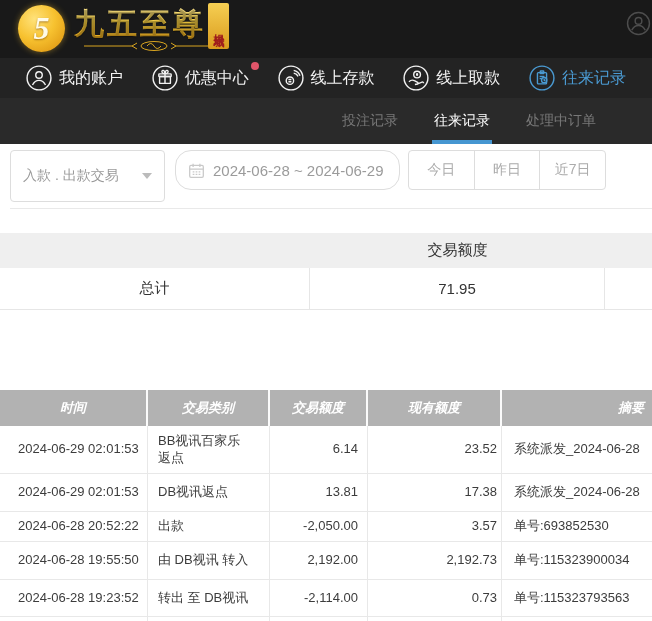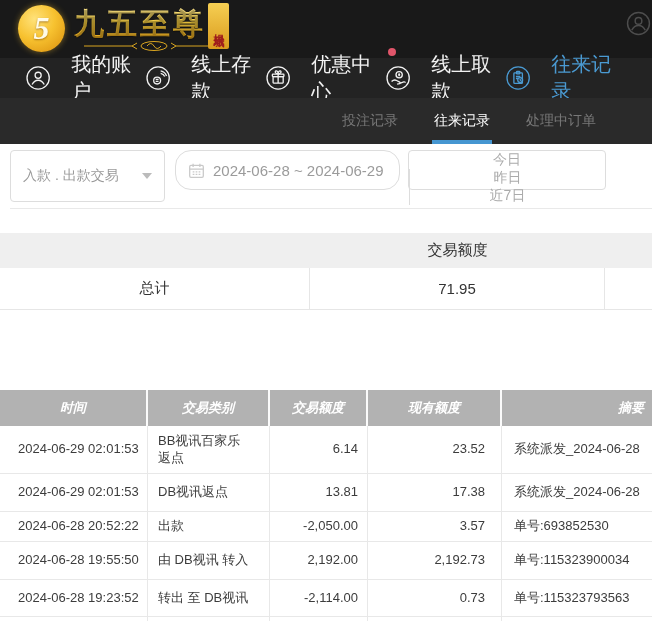--- a/index.html
+++ b/index.html
@@ -38,21 +38,21 @@
   .vert-box span {
     writing-mode:vertical-rl; font-size:11px; font-weight:bold; color:#9e1c1c; letter-spacing:1px;
   }
   .account-btn { position:absolute; left:626px; top:11px; width:25px; height:25px; color:#4d4d4d; cursor:pointer; }
 
   
   .nav-bar {
     position:absolute; left:0; top:58px; width:652px; height:40px; background:#232323;
     display:flex; align-items:center; justify-content:space-between; padding:0 26px;
   }
-  .nav-item { display:flex; align-items:center; gap:21px; color:#f2f2f2; font-size:20px; cursor:pointer; position:relative; }
+  .nav-item { display:flex; align-items:center; gap:7px; color:#f2f2f2; font-size:16px; cursor:pointer; position:relative; }
   .nav-item.active { color:#4a9ad2; }
   .nav-icon { width:26px; height:26px; display:block; }
   .nav-badge {
     position:absolute; right:-10px; top:-3px; width:8px; height:8px; border-radius:50%;
     background:#e0556a;
   }
 
   
   .tab-bar {
     position:absolute; left:0; top:98px; width:652px; height:46px; background:#2a2a2a;
@@ -74,21 +74,21 @@
   .caret-down { width:0; height:0; border-left:5px solid transparent; border-right:5px solid transparent; border-top:6px solid #bbb; }
   .filter-date {
     position:absolute; left:175px; top:150px; width:225px; height:40px;
     border:1px solid #ddd; border-radius:16px; background:#fff;
     display:flex; align-items:center; gap:8px; padding:0 12px; cursor:pointer;
   }
   .filter-date .date-label { font-size:15px; color:#9b9b9b; white-space:nowrap; }
   .cal-icon { width:17px; height:17px; color:#c9c9c9; flex:0 0 auto; }
   .quick-group {
     position:absolute; left:408px; top:150px; width:198px; height:40px;
-    border:1px solid #ddd; border-radius:4px; background:#fff; display:flex;flex-direction:column;
+    border:1px solid #ddd; border-radius:4px; background:#fff; display:flex;
   }
   .quick-btn {
     flex:1; display:flex; align-items:center; justify-content:center;
     font-size:14px; color:#ababab; cursor:pointer;
   }
   .quick-btn + .quick-btn { border-left:1px solid #ddd; }
 
   .hr-divider { position:absolute; left:10px; top:208px; width:642px; height:1px; background:#e9e9e9; }
 
   
@@ -110,21 +110,21 @@
   .t-head .cell:not(:last-child) { border-right:2px solid #fbfbfb; }
   .t-row { display:flex; background:#fff; }
   .t-row .cell {
     display:flex; align-items:center; font-size:13px; color:#3c3c3c;
     border-bottom:1px solid #e8e8e8; line-height:1.3;
   }
   .t-row .cell:not(:last-child) { border-right:1px solid #e8e8e8; }
   .c1 { width:148px; padding-left:18px; }
   .c2 { width:122px; padding-left:10px; padding-right:20px; }
   .c3 { width:98px;  justify-content:flex-end; padding-right:9px; }
-  .c4 { width:134px; justify-content:flex-end; padding-right:16px; }
+  .c4 { width:134px; justify-content:flex-end; padding-right:4px; }
   .c5 { width:258px; padding-left:12px; }
   .t-head .c1,.t-head .c2,.t-head .c3,.t-head .c4,.t-head .c5 { padding:16px; justify-content:center;font-style:italic; }
   .rh48 { height:48px; } .rh38 { height:38px; } .rh30 { height:30px; } .rh37 { height:37px; } .rh20 { height:20px; }
 </style>
 </head>
 <body>
 
 <div class="logo-bar">
   <div class="monogram">
     <span>5</span>
@@ -153,34 +153,34 @@
     <svg class="nav-icon" viewBox="0 0 24 24" fill="none" stroke="currentColor" stroke-width="1.3">
       <circle cx="12" cy="12" r="11"></circle>
         <circle cx="12" cy="9.3" r="3"></circle>
       <path d="M6 18.5 c1.5 -3 3.8 -4.3 6 -4.3 s4.5 1.3 6 4.3"></path>
     </svg>
     <span>我的账户</span>
   </div>
   <div class="nav-item">
     <svg class="nav-icon" viewBox="0 0 24 24" fill="none" stroke="currentColor" stroke-width="1.3">
       <circle cx="12" cy="12" r="11"></circle>
-      <circle cx="11" cy="14.5" r="3.4"></circle>
-      <path d="M9.6 13.4 h2.8 M9.6 15.4 h2.8 M14.5 7.5 q3 0.5 4 3 M14.5 5 q4.5 1 5.8 5"></path>
-    </svg>
-    <span>线上存款</span>
-  </div>
-  <div class="nav-item">
-    <svg class="nav-icon" viewBox="0 0 24 24" fill="none" stroke="currentColor" stroke-width="1.3">
-      <circle cx="12" cy="12" r="11"></circle>
       <rect x="7" y="10.6" width="10" height="6.4" rx="0.5"></rect>
       <rect x="6.3" y="8.2" width="11.4" height="2.4" rx="0.5"></rect>
       <path d="M12 8.2 V17 M12 8 c-3 0 -3.6 -2.6 -2 -3 c1.2 -0.3 2 1.4 2 3 c0 -1.6 0.8 -3.3 2 -3 c1.6 0.4 1 3 -2 3 Z"></path>
     </svg>
     <span>优惠中心</span>
     <span class="nav-badge"></span>
+  </div>
+  <div class="nav-item">
+    <svg class="nav-icon" viewBox="0 0 24 24" fill="none" stroke="currentColor" stroke-width="1.3">
+      <circle cx="12" cy="12" r="11"></circle>
+      <circle cx="11" cy="14.5" r="3.4"></circle>
+      <path d="M9.6 13.4 h2.8 M9.6 15.4 h2.8 M14.5 7.5 q3 0.5 4 3 M14.5 5 q4.5 1 5.8 5"></path>
+    </svg>
+    <span>线上存款</span>
   </div>
   <div class="nav-item">
     <svg class="nav-icon" viewBox="0 0 24 24" fill="none" stroke="currentColor" stroke-width="1.3">
       <circle cx="12" cy="12" r="11"></circle>
       <circle cx="13" cy="8.8" r="3.1"></circle>
       <path d="M12 8.8 h2 M13 7.4 v2.8 M5.5 15.5 q2.5 -2.5 5 -1 l3 1.5 q1 0.8 0 1.6 l-2.5 0.4 M13 17.6 l4.5 -1.8 q1.5 -0.3 1.5 1"></path>
     </svg>
     <span>线上取款</span>
   </div>
   <div class="nav-item active">

